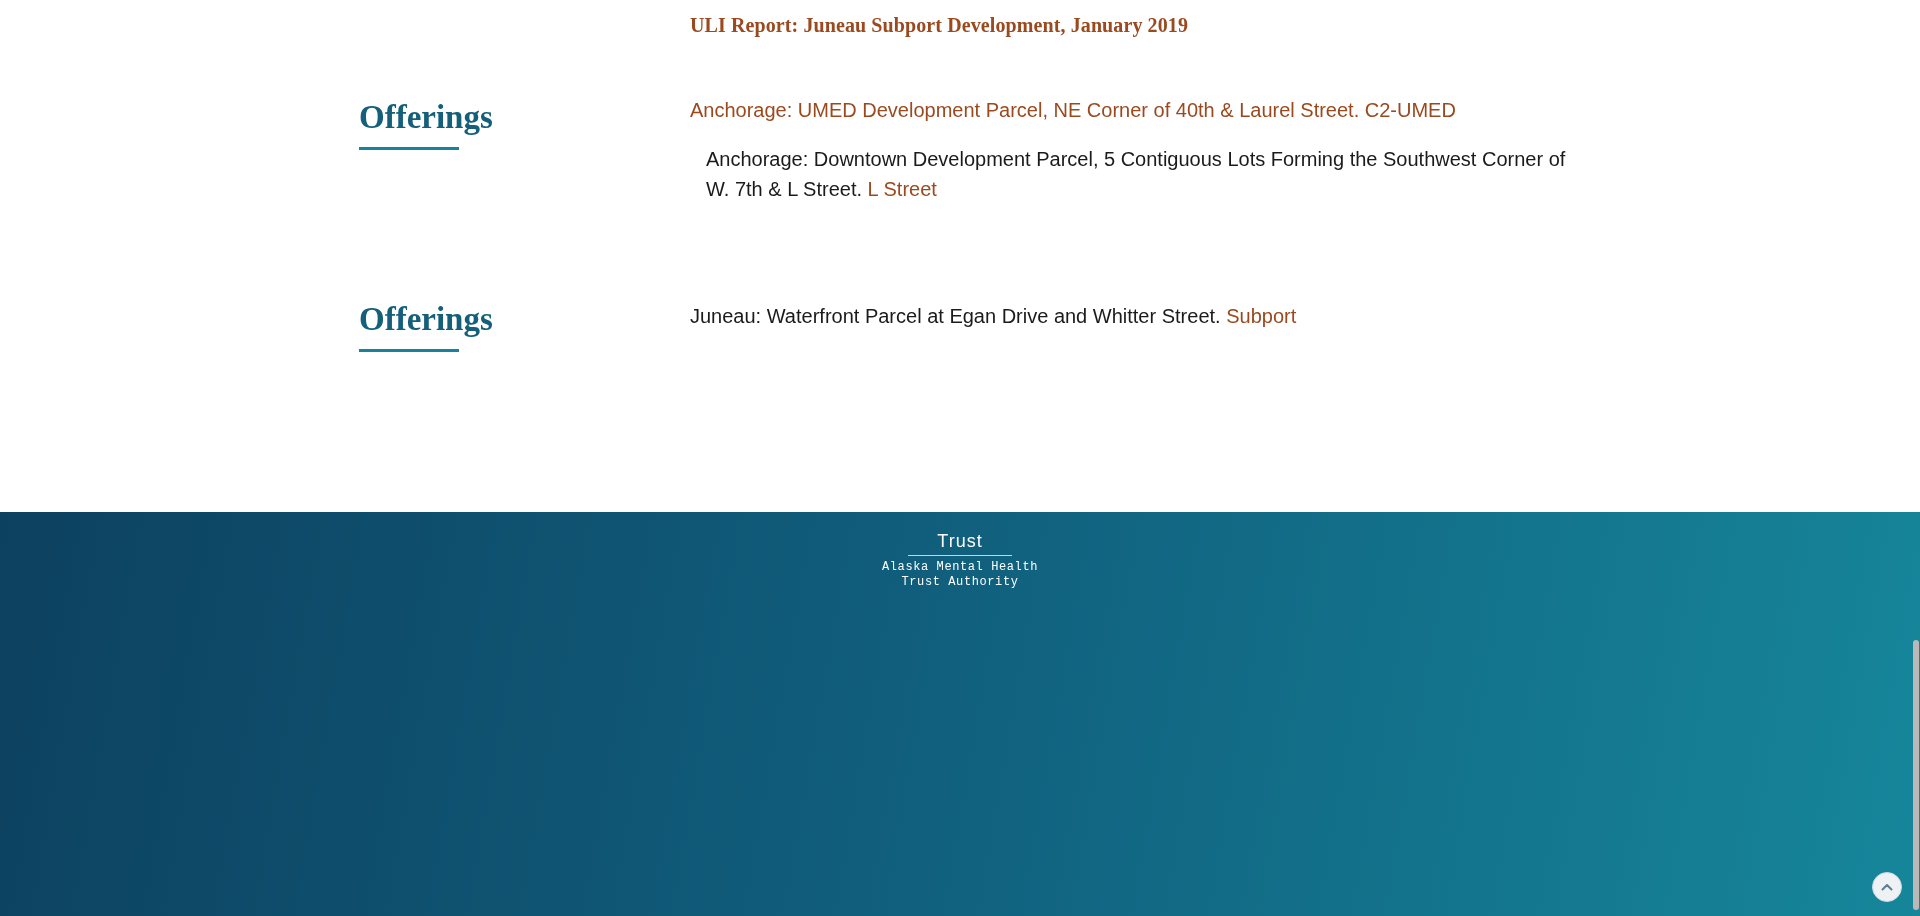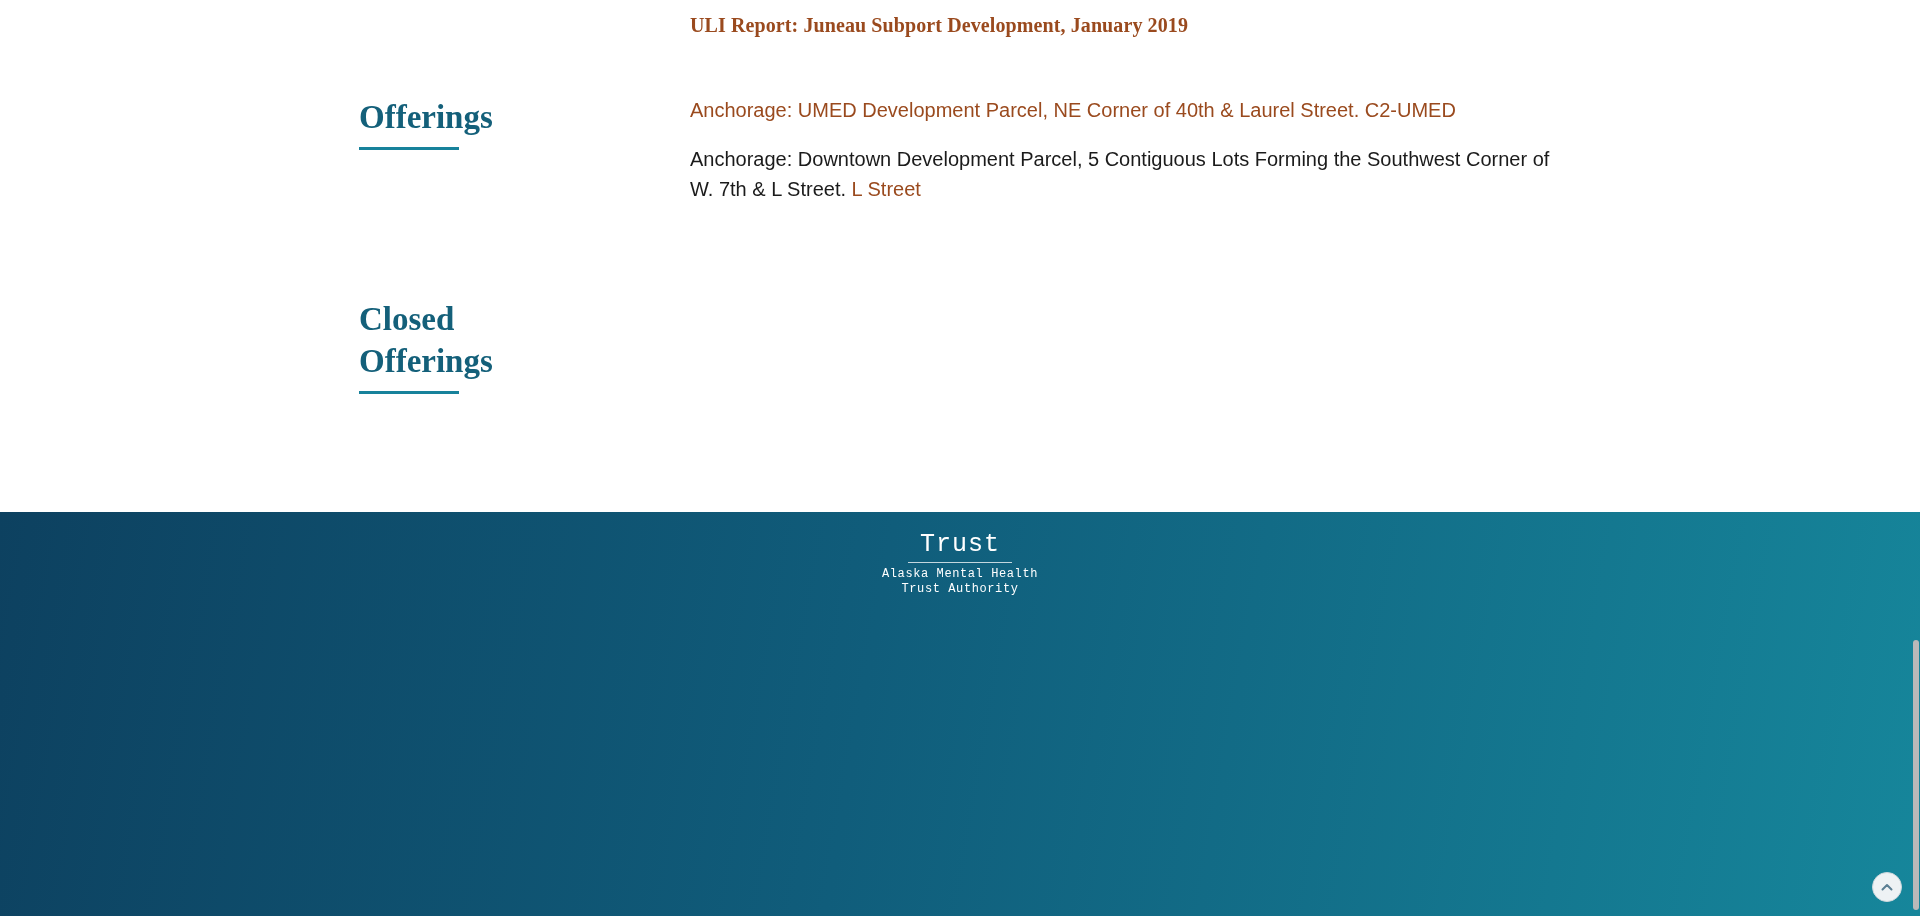--- a/index.html
+++ b/index.html
@@ -60,21 +60,21 @@
     left: 690px;
     width: 880px;
     font-family: Liberation Sans, sans-serif;
     font-size: 20px;
     line-height: 1.48;
     color: #1b1b1b;
   }
   .offer a { color: #9a4a1e; text-decoration: none; }
   .offer.link-all { color: #9a4a1e; }
   .o1 { top: 96px; }
-  .o2 { top: 145px; }
+  .o2 { top: 145px; margin-left: 16px; }
   .o3 { top: 228px; }
   .o4 { top: 302px; }
 
   
   .footer {
     position: absolute;
     left: 0; top: 512px;
     width: 1920px;
     height: 404px;
     background: linear-gradient(100deg, #0d4160 0%, #105d7b 45%, #16869b 100%);
@@ -89,22 +89,22 @@
   
   .trust-logo {
     position: absolute;
     left: 50%;
     transform: translateX(-50%);
     top: 20px;
     text-align: center;
     color: #ffffff;
   }
   .trust-logo .tl-main {
-    font-family: Liberation Mono, monospace;
-    font-size: 25px;
+    font-family: Liberation Sans, sans-serif;
+    font-size: 18px;
     letter-spacing: 1px;
     line-height: 1;
   }
   .trust-logo .tl-rule {
     width: 104px;
     height: 1px;
     background: rgba(255,255,255,.75);
     margin: 5px auto 4px;
   }
   .trust-logo .tl-sub1,
@@ -152,30 +152,30 @@
   <div class="content">
 
     <div class="report-line">ULI Report: Juneau Subport Development, January 2019</div>
 
     <div class="section-head sec-current">
       <div>Offerings</div>
       <div class="rule"></div>
     </div>
 
     <div class="section-head sec-closed">
-      <div>Closed</div>
       <div>Offerings</div>
       <div class="rule"></div>
     </div>
 
     <div class="offer o1 link-all">Anchorage: UMED Development Parcel, NE Corner of 40th &amp; Laurel Street. C2-UMED</div>
 
     <div class="offer o2"><span>Anchorage: Downtown Development Parcel, 5 Contiguous Lots Forming the Southwest Corner of W. 7th &amp; L Street. </span><a href="#">L Street</a></div>
 
 
+    <div class="offer o4"><span>Juneau: Waterfront Parcel at Egan Drive and Whitter Street. </span><a href="#">Subport</a></div>
   </div>
 
   <div class="footer">
     <div class="footer-inner">
 
       <div class="trust-logo">
         <div class="tl-main">Trust</div>
         <div class="tl-rule"></div>
         <div class="tl-sub1">Alaska Mental Health</div>
         <div class="tl-sub2">Trust Authority</div>

